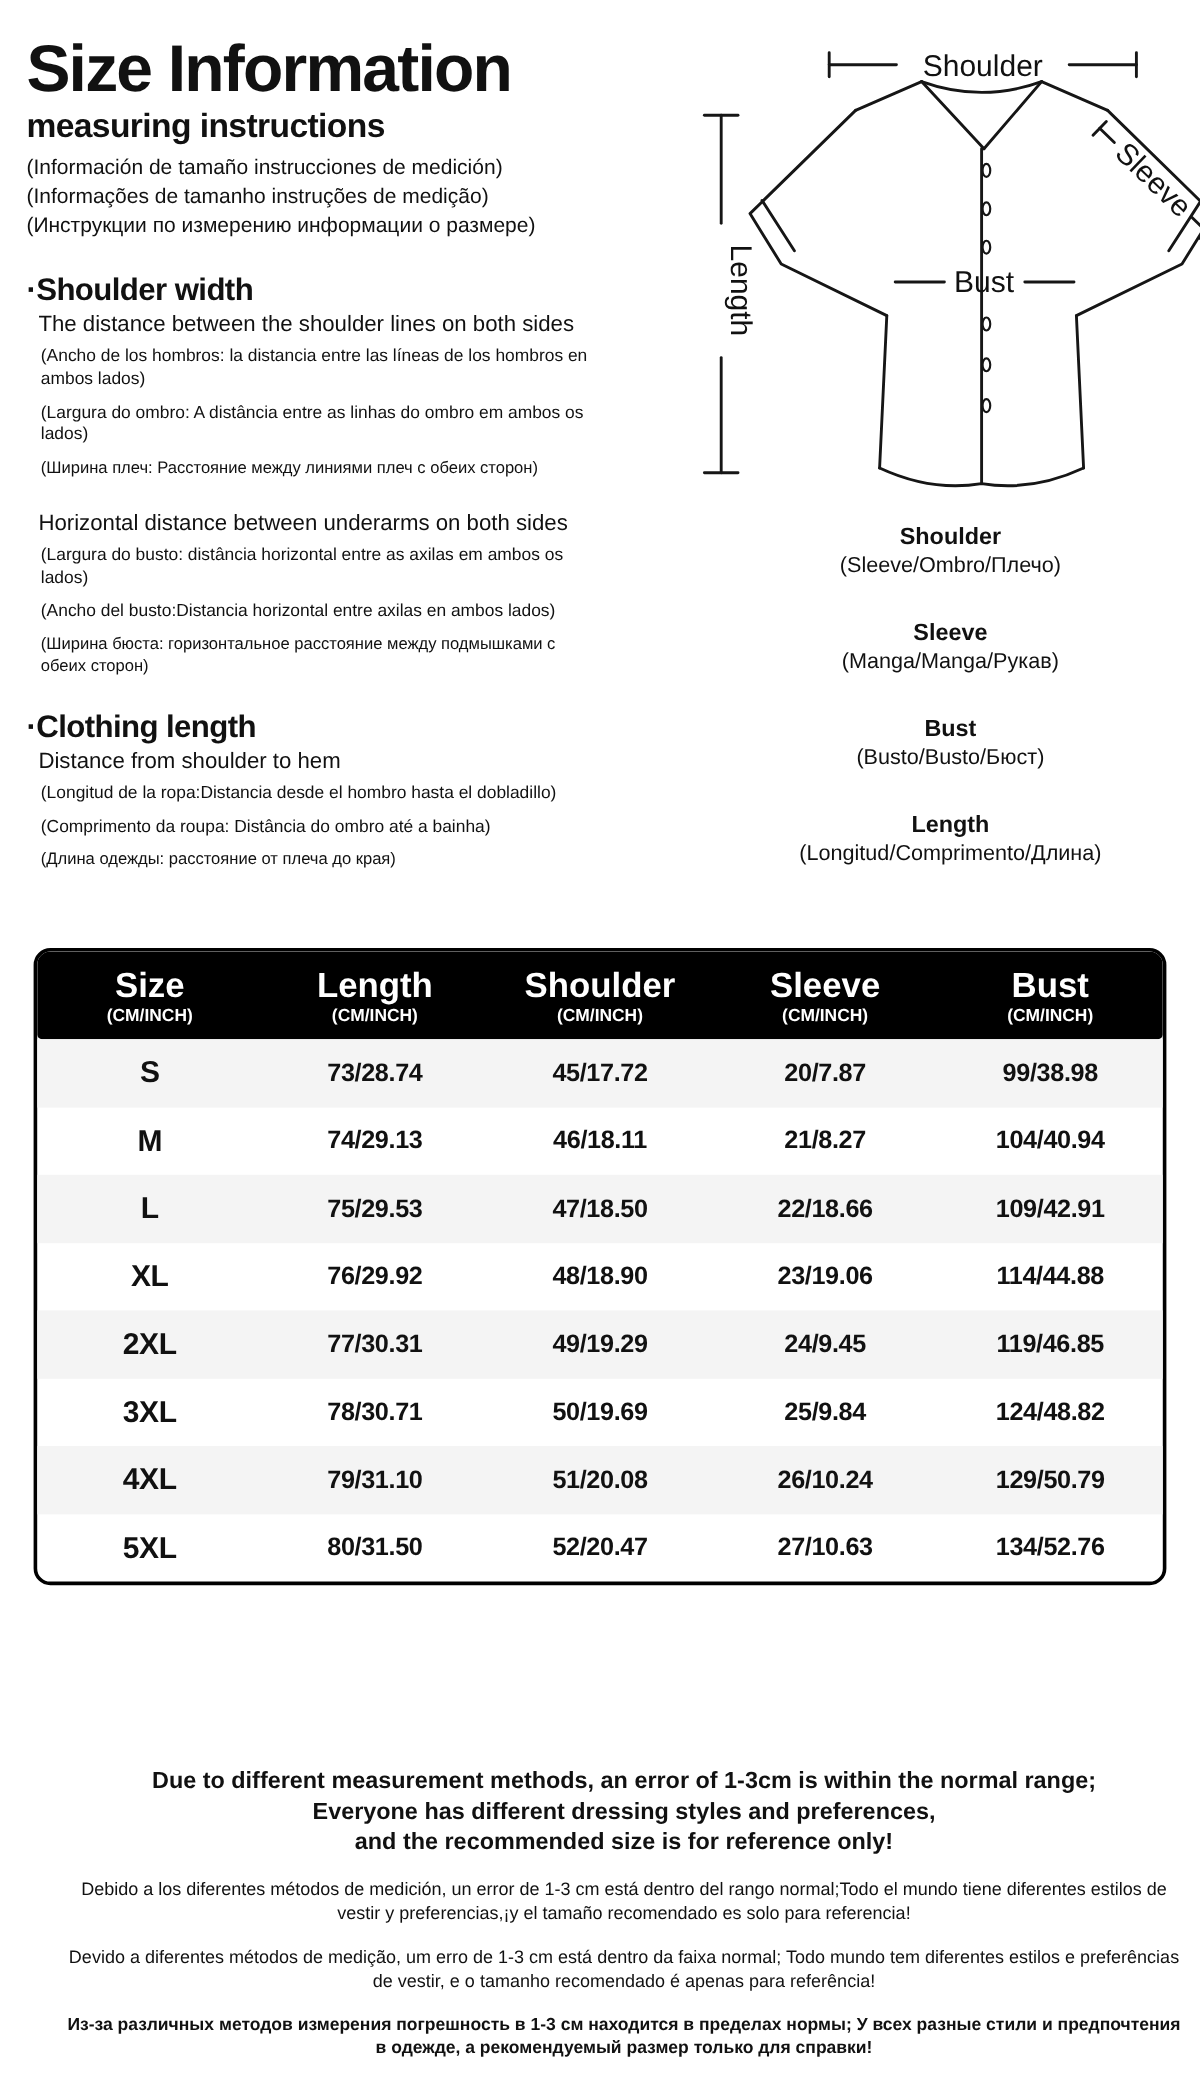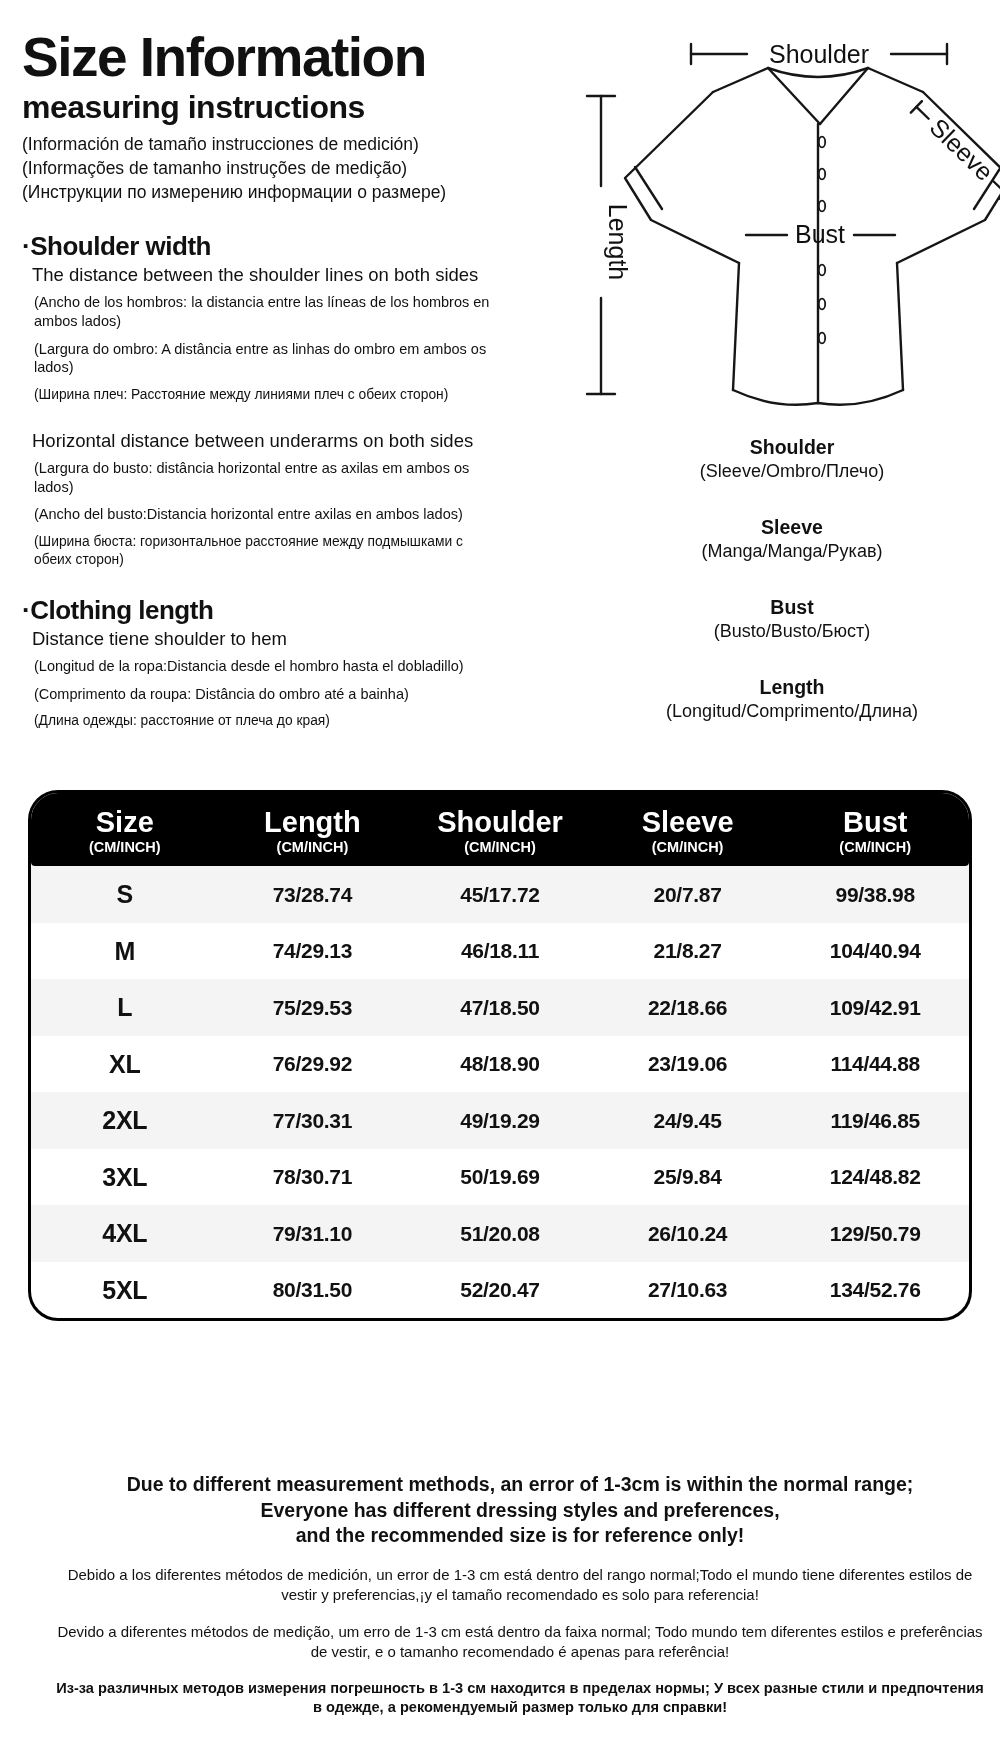--- a/index.html
+++ b/index.html
@@ -7,36 +7,36 @@
   body {
     width:1000px; height:1737px; overflow:hidden;
     background:#ffffff; color:#111;
     font-family:"Liberation Sans", sans-serif;
   }
   .top { display:flex; height:790px; padding:30px 0 0 22px;gap:21px; }
   .left-col { width:520px; flex:0 0 520px; }
   .right-col { width:458px; flex:0 0 458px; text-align:center; }
 
   .title { font-size:55px; font-weight:bold; letter-spacing:-1.5px; line-height:1.0; margin:0; }
-  .subtitle { font-size:32px; font-weight:bold; letter-spacing:-0.5px; margin:4px 0 6px; }
+  .subtitle { font-size:28px; font-weight:bold; letter-spacing:-0.5px; margin:4px 0 6px; }
   .sub-trans div { font-size:17.5px; line-height:1.38; }
 
   .section { margin-top:27px; }
   .section-head { font-size:26px; font-weight:bold; letter-spacing:-0.5px; }
   .section-desc { font-size:18.5px; margin:2px 0 7px 10px; }
   .section-trans div { font-size:14.5px; line-height:1.28; margin:0 0 9px 12px; max-width:462px; }
   .section-trans div:last-child { font-size:13.8px; }
 
   .diagram-svg { display:block; margin:0 auto; }
   .legend { margin-top:14px; }
   .legend-item { margin-bottom:34px; }
   .legend-term { font-size:19.5px; font-weight:bold; }
   .legend-trans { font-size:18px; margin-top:2px; }
 
-  .size-table { width:944px; margin:0 auto; border:3.5px solid #000; border-radius:30px; overflow:hidden; background:#fff; }
+  .size-table { width:944px; margin:0 auto; border:3.5px solid #000; border-radius:14px; overflow:hidden; background:#fff; }
   .t-row { display:grid; grid-template-columns:repeat(5,1fr); align-items:center; }
   .t-head { background:#000000; color:#fff; padding:13px 0 11px; border-radius:0 0 4px 4px; }
   .hcell { text-align:center; }
   .hcell .h-label { font-size:29px; font-weight:bold; line-height:1.15; }
   .hcell .h-unit { font-size:14.5px; font-weight:bold; }
   .d-row { height:56.5px; }
   .d-row.alt { background:#f4f4f4; }
   .dcell { text-align:center; font-size:21px; font-weight:bold; letter-spacing:-0.3px; }
   .dcell.size { font-size:25px; }
 
@@ -76,21 +76,21 @@
       <div class="section-desc">Horizontal distance between underarms on both sides</div>
       <div class="section-trans">
         <div>(Largura do busto: distância horizontal entre as axilas em ambos os lados)</div>
         <div>(Ancho del busto:Distancia horizontal entre axilas en ambos lados)</div>
         <div>(Ширина бюста: горизонтальное расстояние между подмышками с обеих сторон)</div>
       </div>
     </div>
 
     <div class="section">
       <div class="section-head"><span>·</span><span>Clothing length</span></div>
-      <div class="section-desc">Distance tiene shoulder to hem</div>
+      <div class="section-desc">Distance from shoulder to hem</div>
       <div class="section-trans">
         <div>(Longitud de la ropa:Distancia desde el hombro hasta el dobladillo)</div>
         <div>(Comprimento da roupa: Distância do ombro até a bainha)</div>
         <div>(Длина одежды: расстояние от плеча до края)</div>
       </div>
     </div>
   </div>
 
   <div class="right-col">
     <svg class="diagram-svg" width="458" height="392" viewBox="0 0 458 392">

